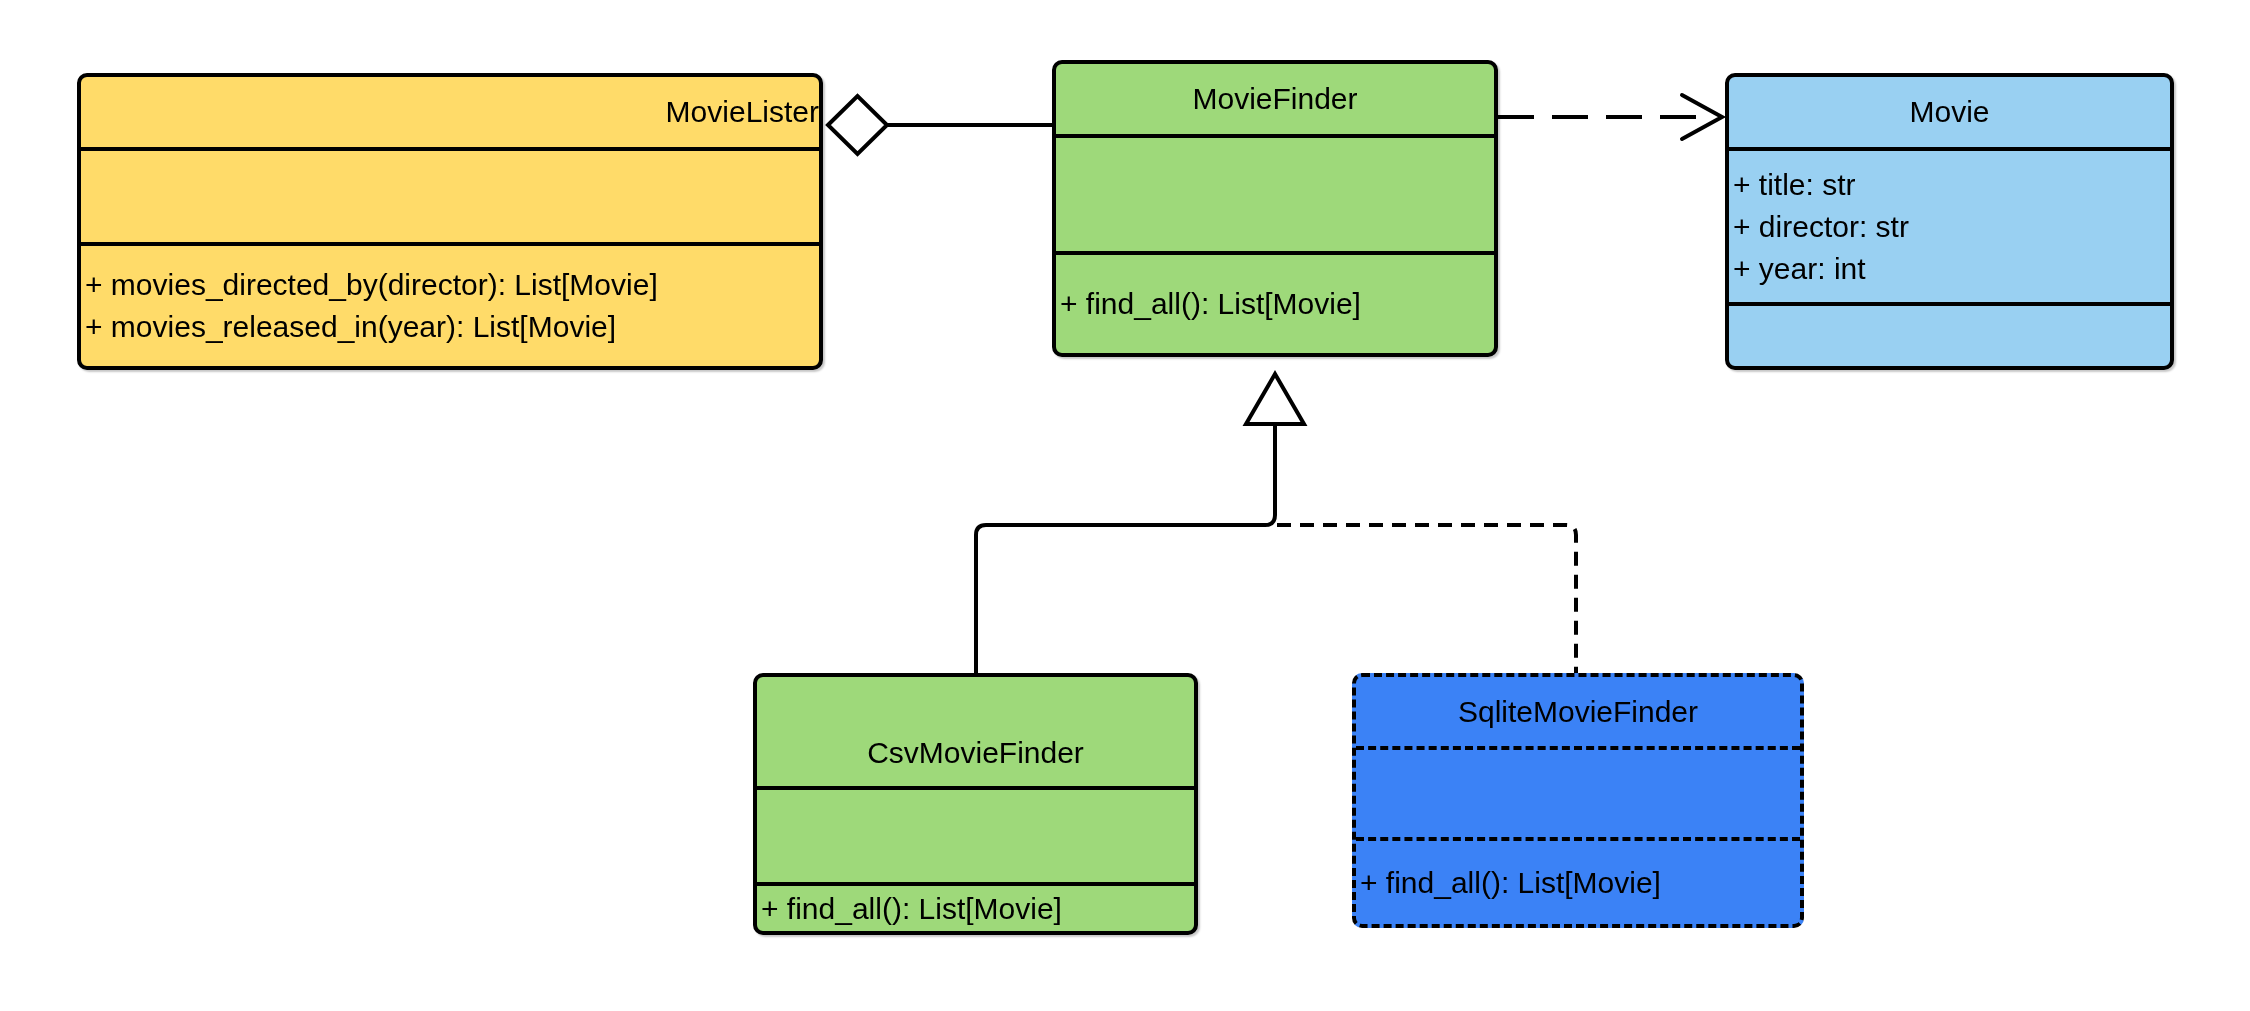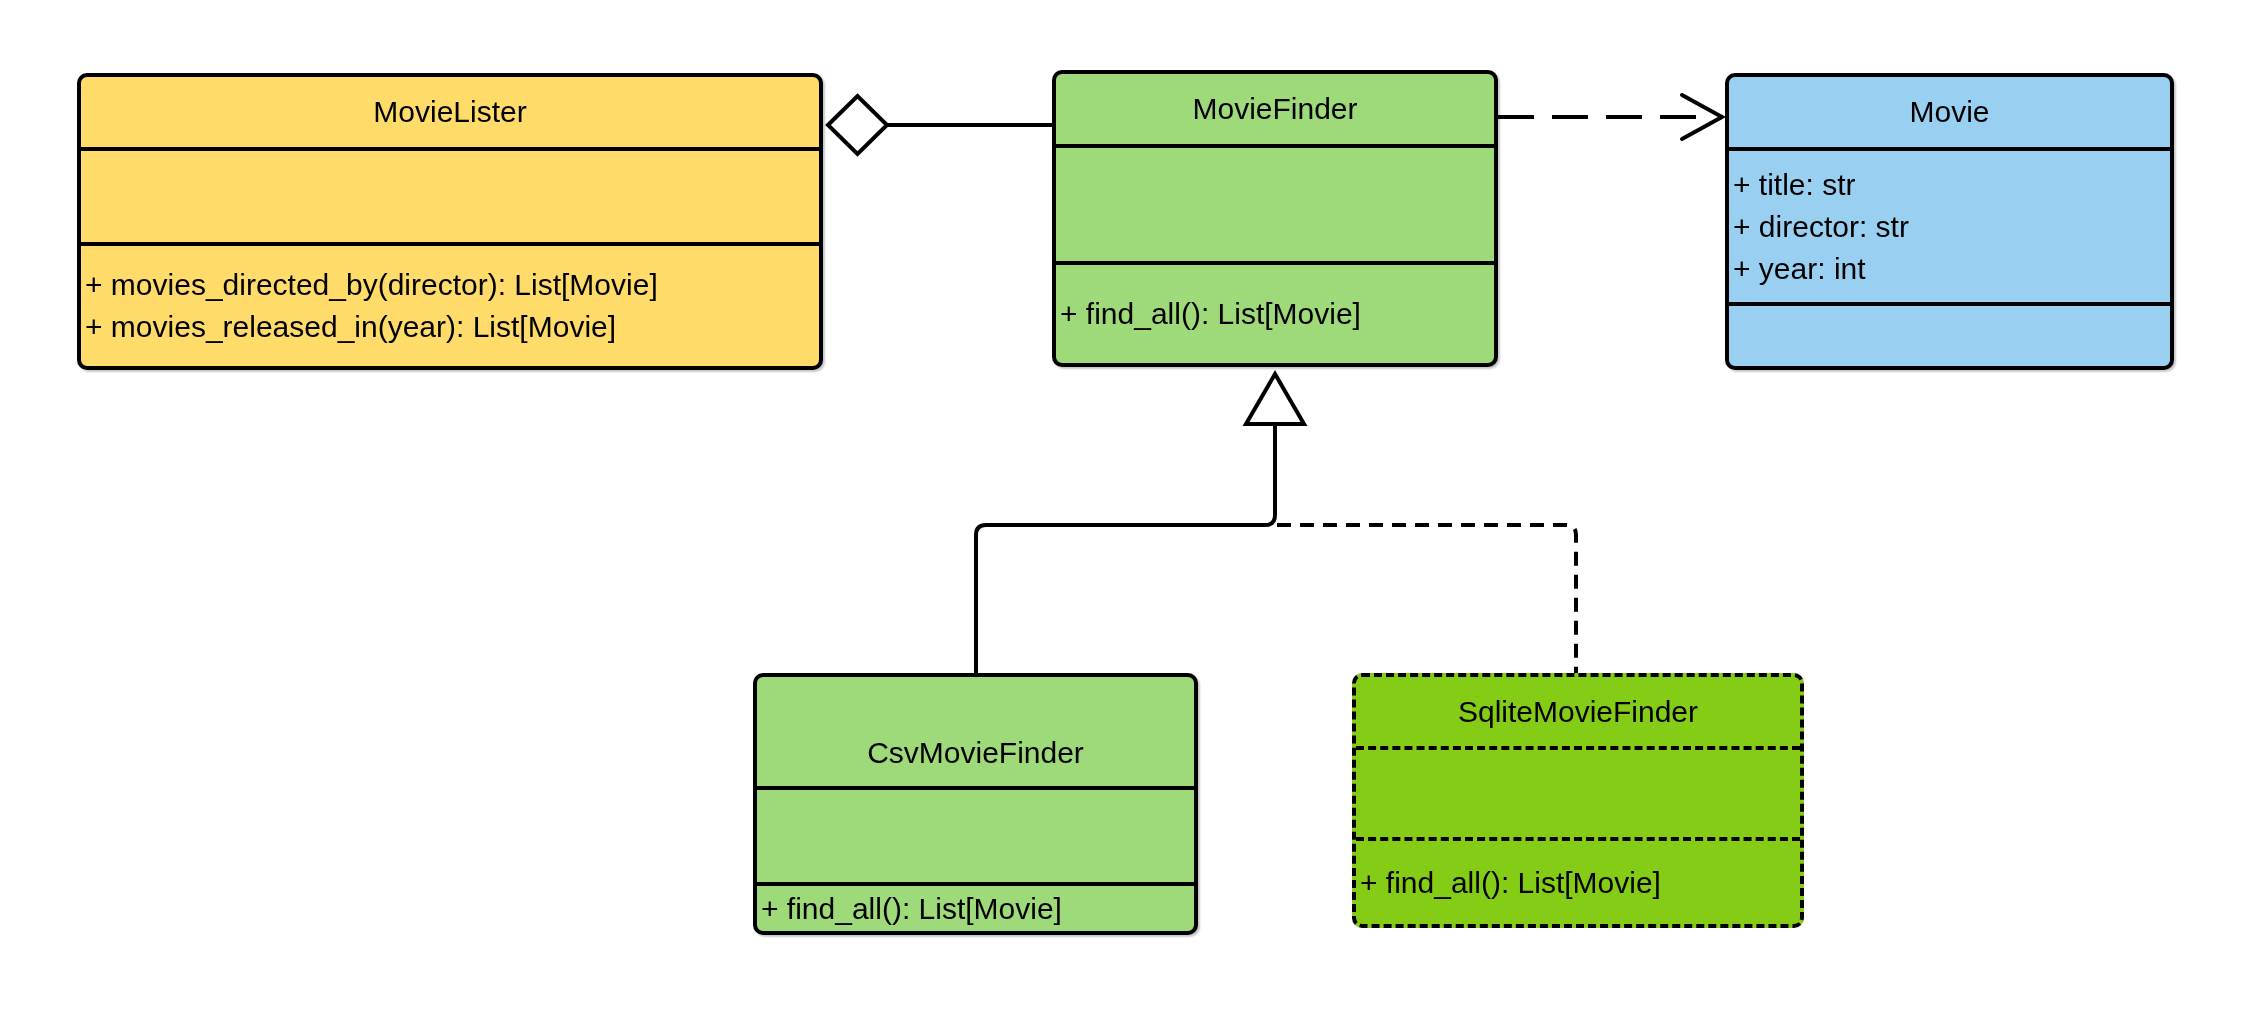--- a/index.html
+++ b/index.html
@@ -88,31 +88,31 @@
     </g>
 
     <g>
       <path d="M 1277 525 L 1566 525 Q 1576 525 1576 535 L 1576 673" fill="none" stroke-width="4" stroke-dasharray="14 9" stroke="#000000"></path>
     </g>
 
     <polygon points="1275,374 1246,424 1304,424" stroke-width="4" stroke-linejoin="miter" fill="#ffffff" stroke="#000000"></polygon>
   </svg>
 
   <div class="uml-class" style="left: 77px; top: 73px; width: 746px; height: 297px; background-color: rgb(255, 219, 105);">
-    <div class="compartment title-compartment" style="height:70px;">
+    <div class="compartment title-compartment" style="height:70px;justify-content:flex-end;">
       <span>MovieLister</span>
     </div>
     <div class="compartment divided" style="height:95px;"></div>
     <div class="compartment divided members grow">
       <div class="member">+ movies_directed_by(director): List[Movie]</div>
       <div class="member">+ movies_released_in(year): List[Movie]</div>
     </div>
   </div>
 
-  <div class="uml-class" style="left: 1052px; top: 70px; width: 446px; height: 297px; background-color: rgb(158, 217, 122);">
+  <div class="uml-class" style="left: 1052px; top: 60px; width: 446px; height: 297px; background-color: rgb(158, 217, 122);">
     <div class="compartment title-compartment" style="height:70px;">
       <span>MovieFinder</span>
     </div>
     <div class="compartment divided" style="height:117px;"></div>
     <div class="compartment divided members grow">
       <div class="member">+ find_all(): List[Movie]</div>
     </div>
   </div>
 
   <div class="uml-class" style="left: 1725px; top: 73px; width: 449px; height: 297px; background-color: rgb(153, 208, 242);">
@@ -130,21 +130,21 @@
   <div class="uml-class" style="left: 753px; top: 673px; width: 445px; height: 262px; background-color: rgb(158, 217, 122);">
     <div class="compartment title-compartment" style="height:67px;margin-top:42px;">
       <span>CsvMovieFinder</span>
     </div>
     <div class="compartment divided" style="height:96px;"></div>
     <div class="compartment divided members grow">
       <div class="member">+ find_all(): List[Movie]</div>
     </div>
   </div>
 
-  <div class="uml-class dashed" style="left: 1352px; top: 673px; width: 452px; height: 255px; background-color: #84cc16;">
+  <div class="uml-class dashed" style="left: 1352px; top: 673px; width: 452px; height: 255px; background-color: #3b82f6;">
     <div class="compartment title-compartment" style="height:69px;">
       <span>SqliteMovieFinder</span>
     </div>
     <div class="compartment divided" style="height:91px;"></div>
     <div class="compartment divided members grow">
       <div class="member">+ find_all(): List[Movie]</div>
     </div>
   </div>
 
 </div>

